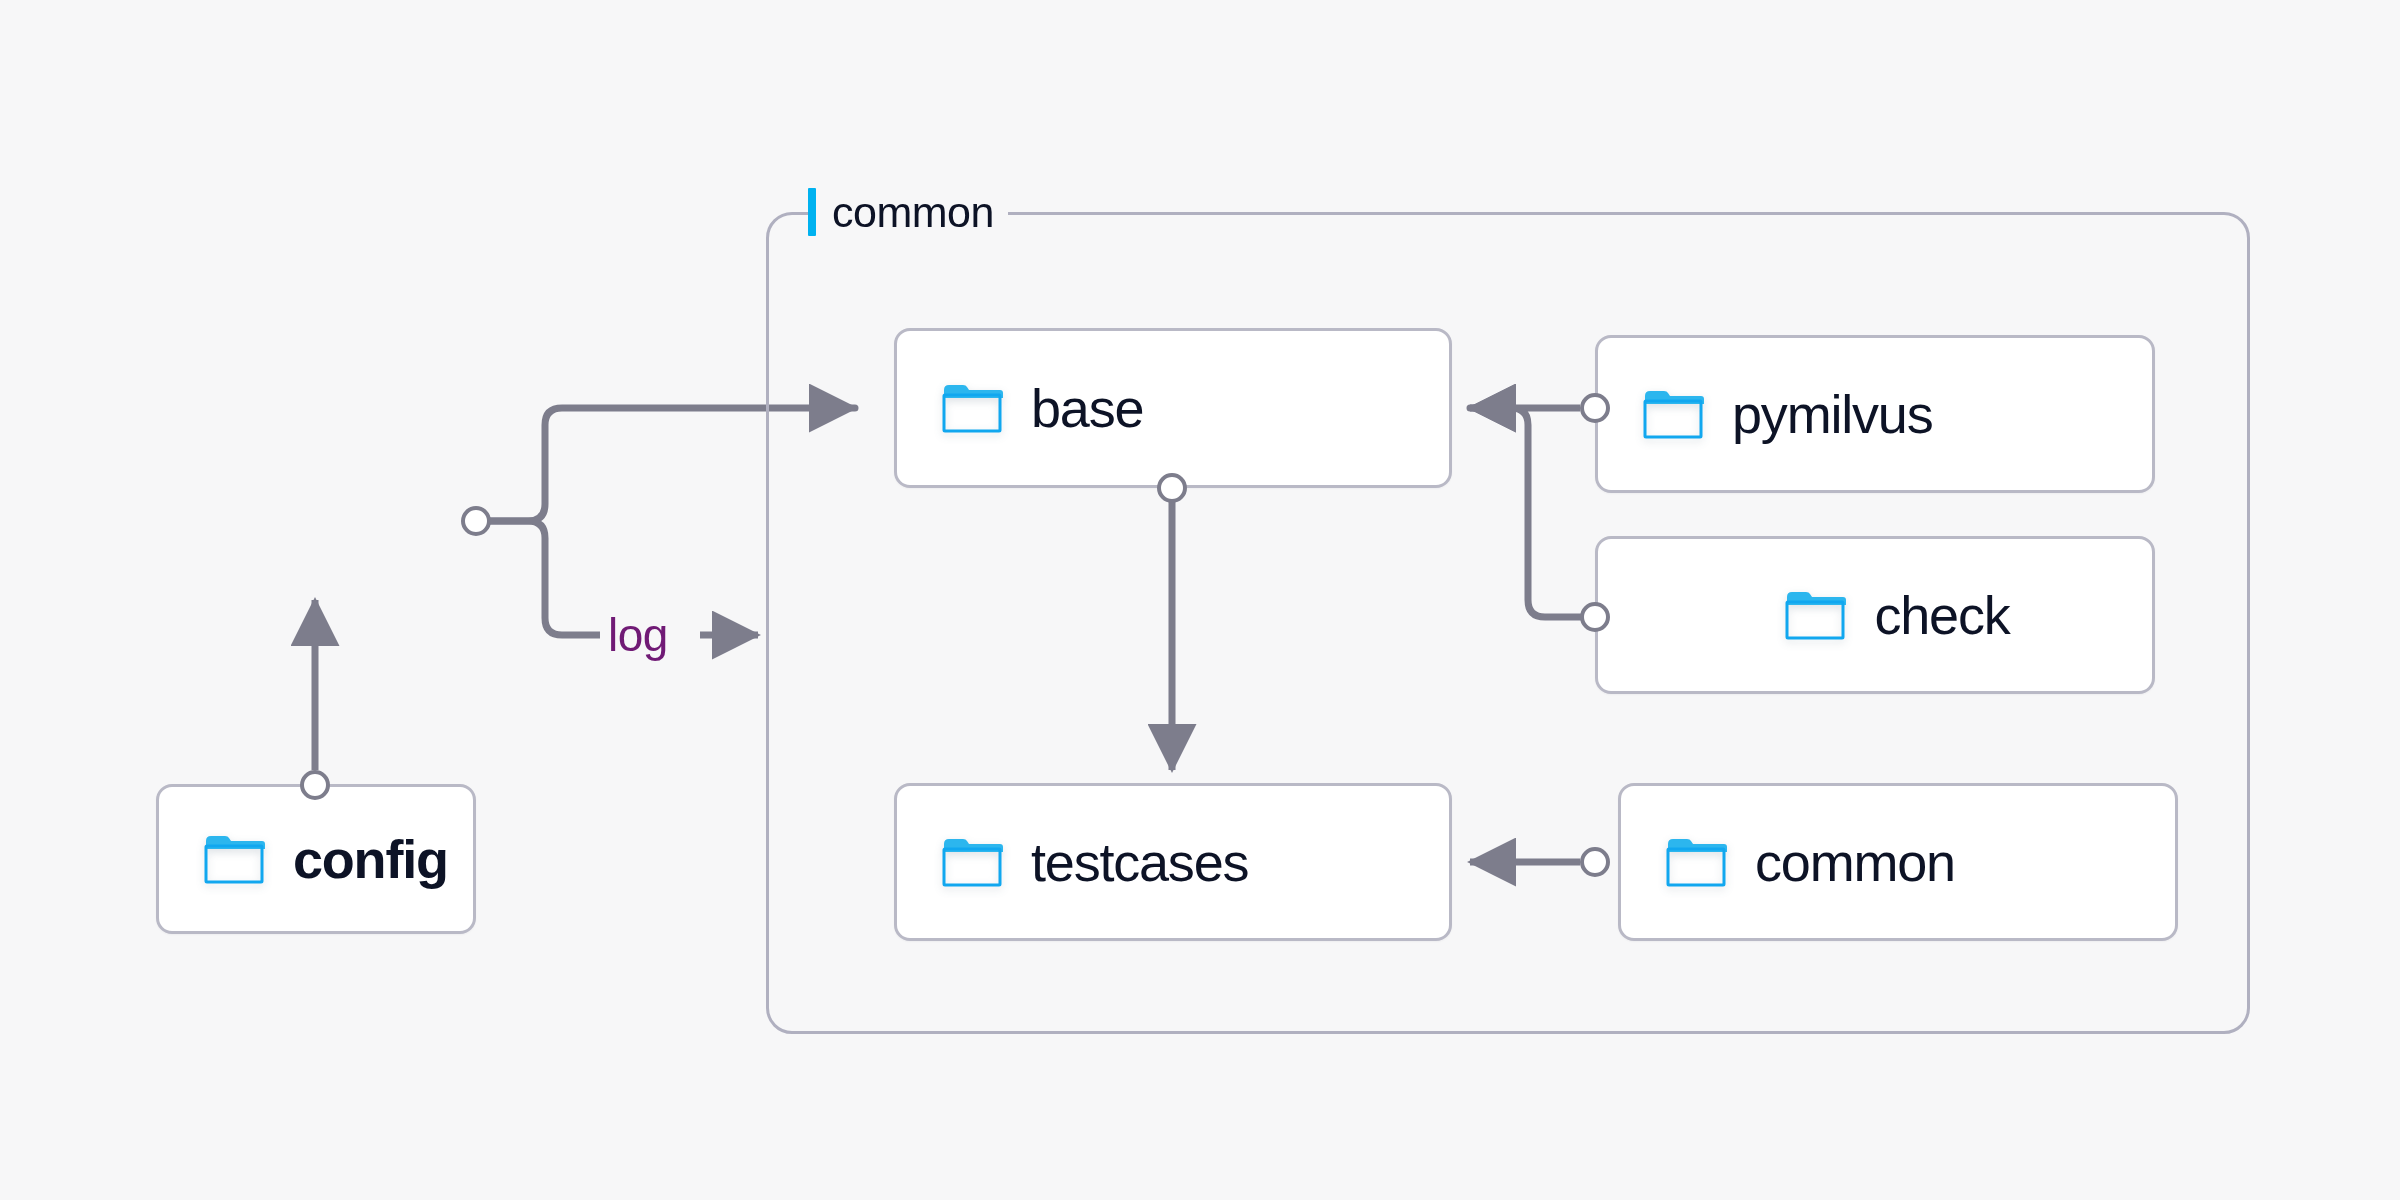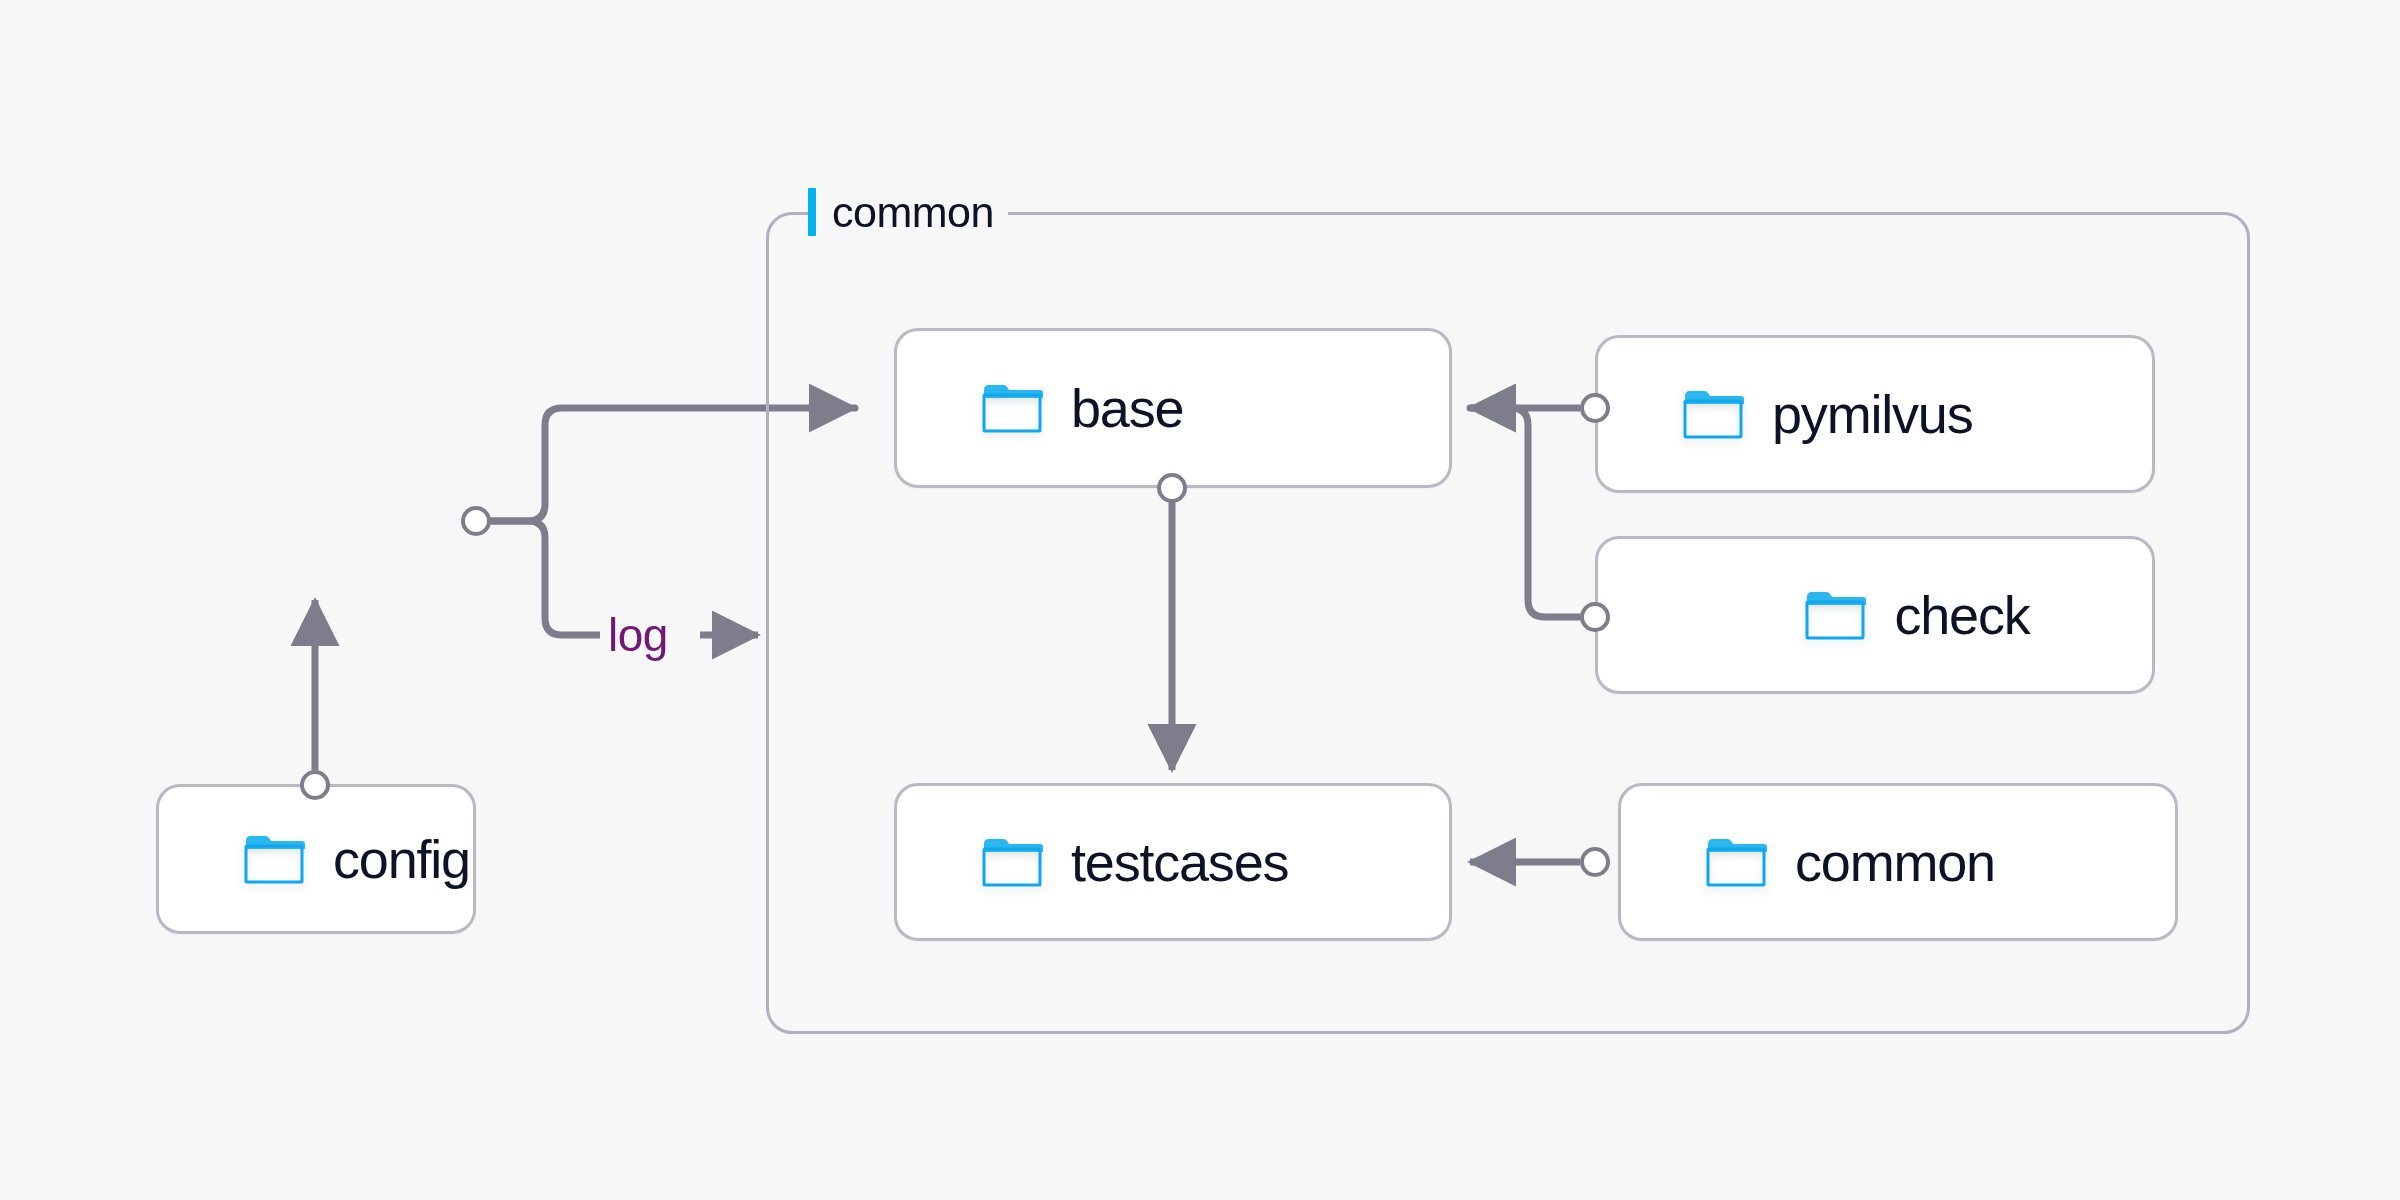--- a/index.html
+++ b/index.html
@@ -64,25 +64,24 @@
     letter-spacing: -0.5px;
     white-space: nowrap;
   }
 
   
   .node {
     position: absolute;
     box-sizing: border-box;
     background: #ffffff;
     border: 3px solid #b9b9c6;
-    border-radius: 24px;
+    border-radius: 16px;
     display: flex;
     align-items: center;
     box-shadow: 0 1px 2px rgba(20,20,40,0.04);
-    padding-left: 40px;
   }
   .node-inner {
     display: flex;
     align-items: center;
     gap: 28px;
     padding-left: 44px;
   }
   .node-label {
     font-size: 54px;
     line-height: 1;
@@ -153,21 +152,21 @@
 
   <div class="group-box" style="left:766px; top:212px; width:1484px; height:822px;"></div>
 
   <div class="group-label" style="left:808px; top:184px;">
     <span class="group-accent"></span>
     <span class="group-title">common</span>
   </div>
 
   <div class="port" style="left:461px; top:506px;"></div>
 
-  <div class="node" style="left:156px; top:784px; width:320px; height:150px;">
+  <div class="node" style="left:156px; top:784px; width:320px; height:150px;font-weight:bold;">
     <div class="node-inner">
       <svg class="folder-icon" viewBox="0 0 62 54">
         <path d="M3 9 q0-5 5-5 h14 q3 0 4 2 l2 3 h31 q3 0 3 3 v5 H3 z" fill="#2cb6ee"></path>
         <rect x="3" y="14" width="56" height="36" rx="1" fill="url(#fg1)" stroke="#11a7ef" stroke-width="3"></rect>
       </svg>
       <span class="node-label">config</span>
     </div>
   </div>
   <div class="port" style="left:300px; top:770px;"></div>
 

